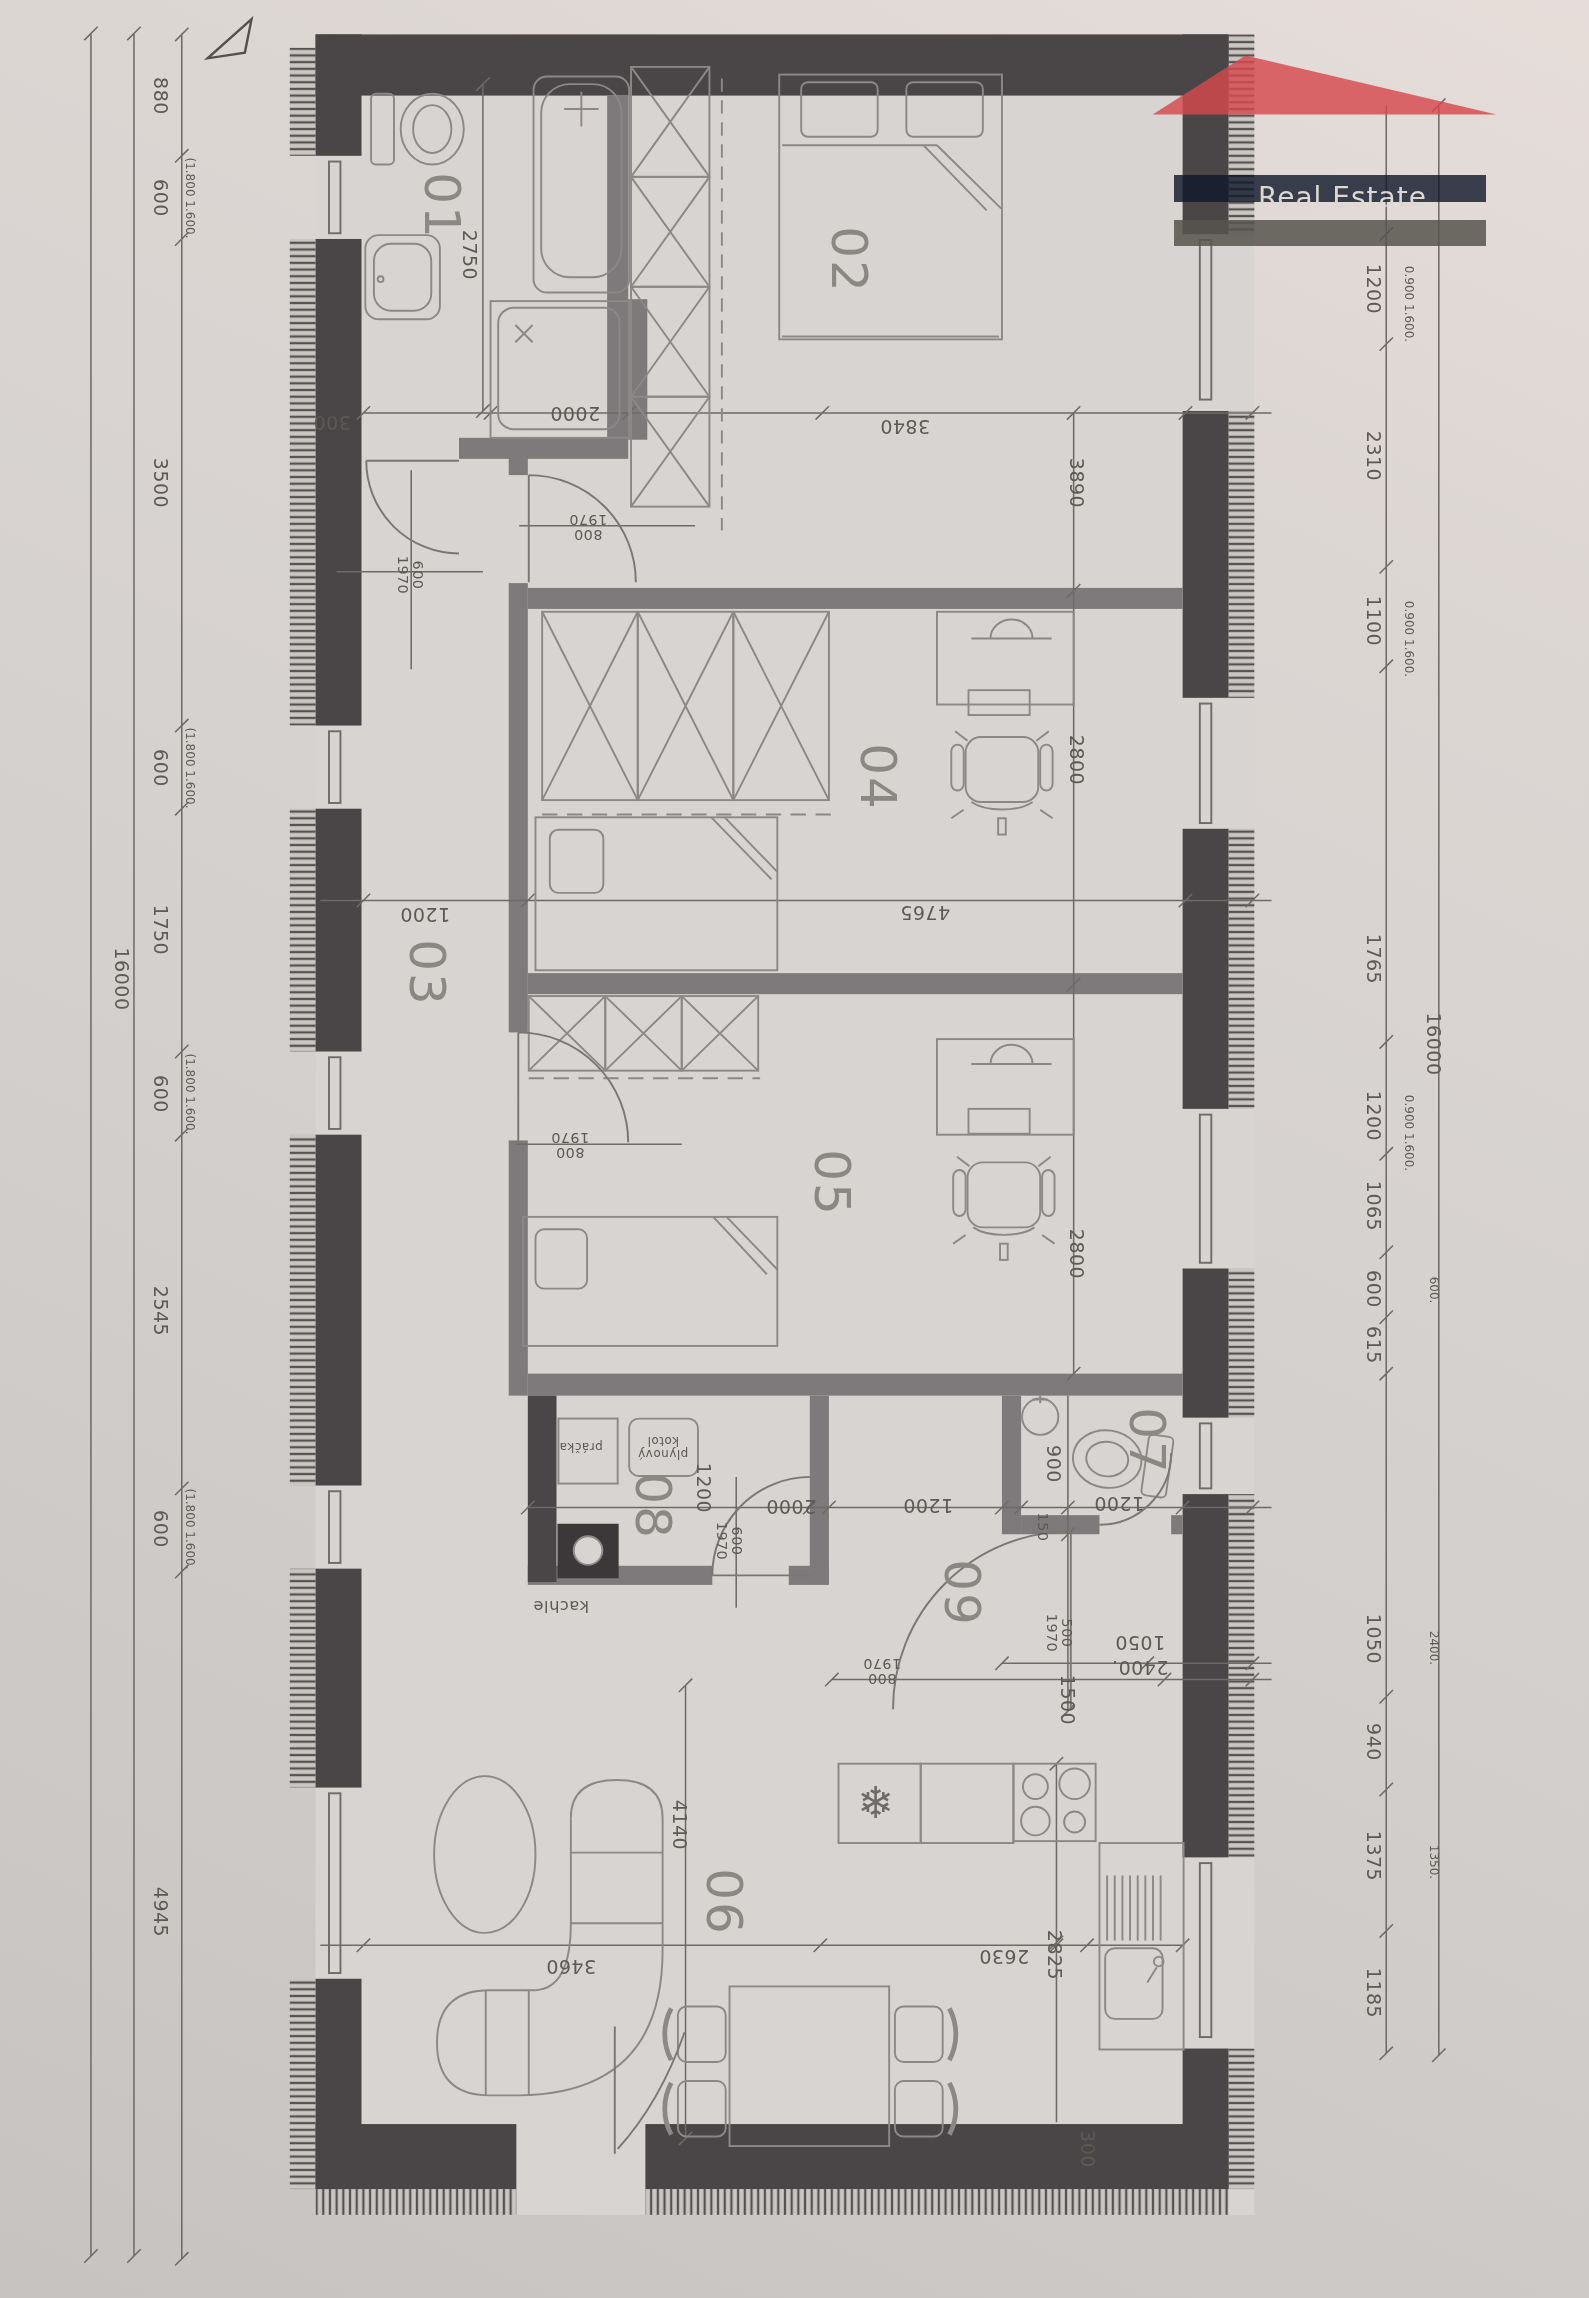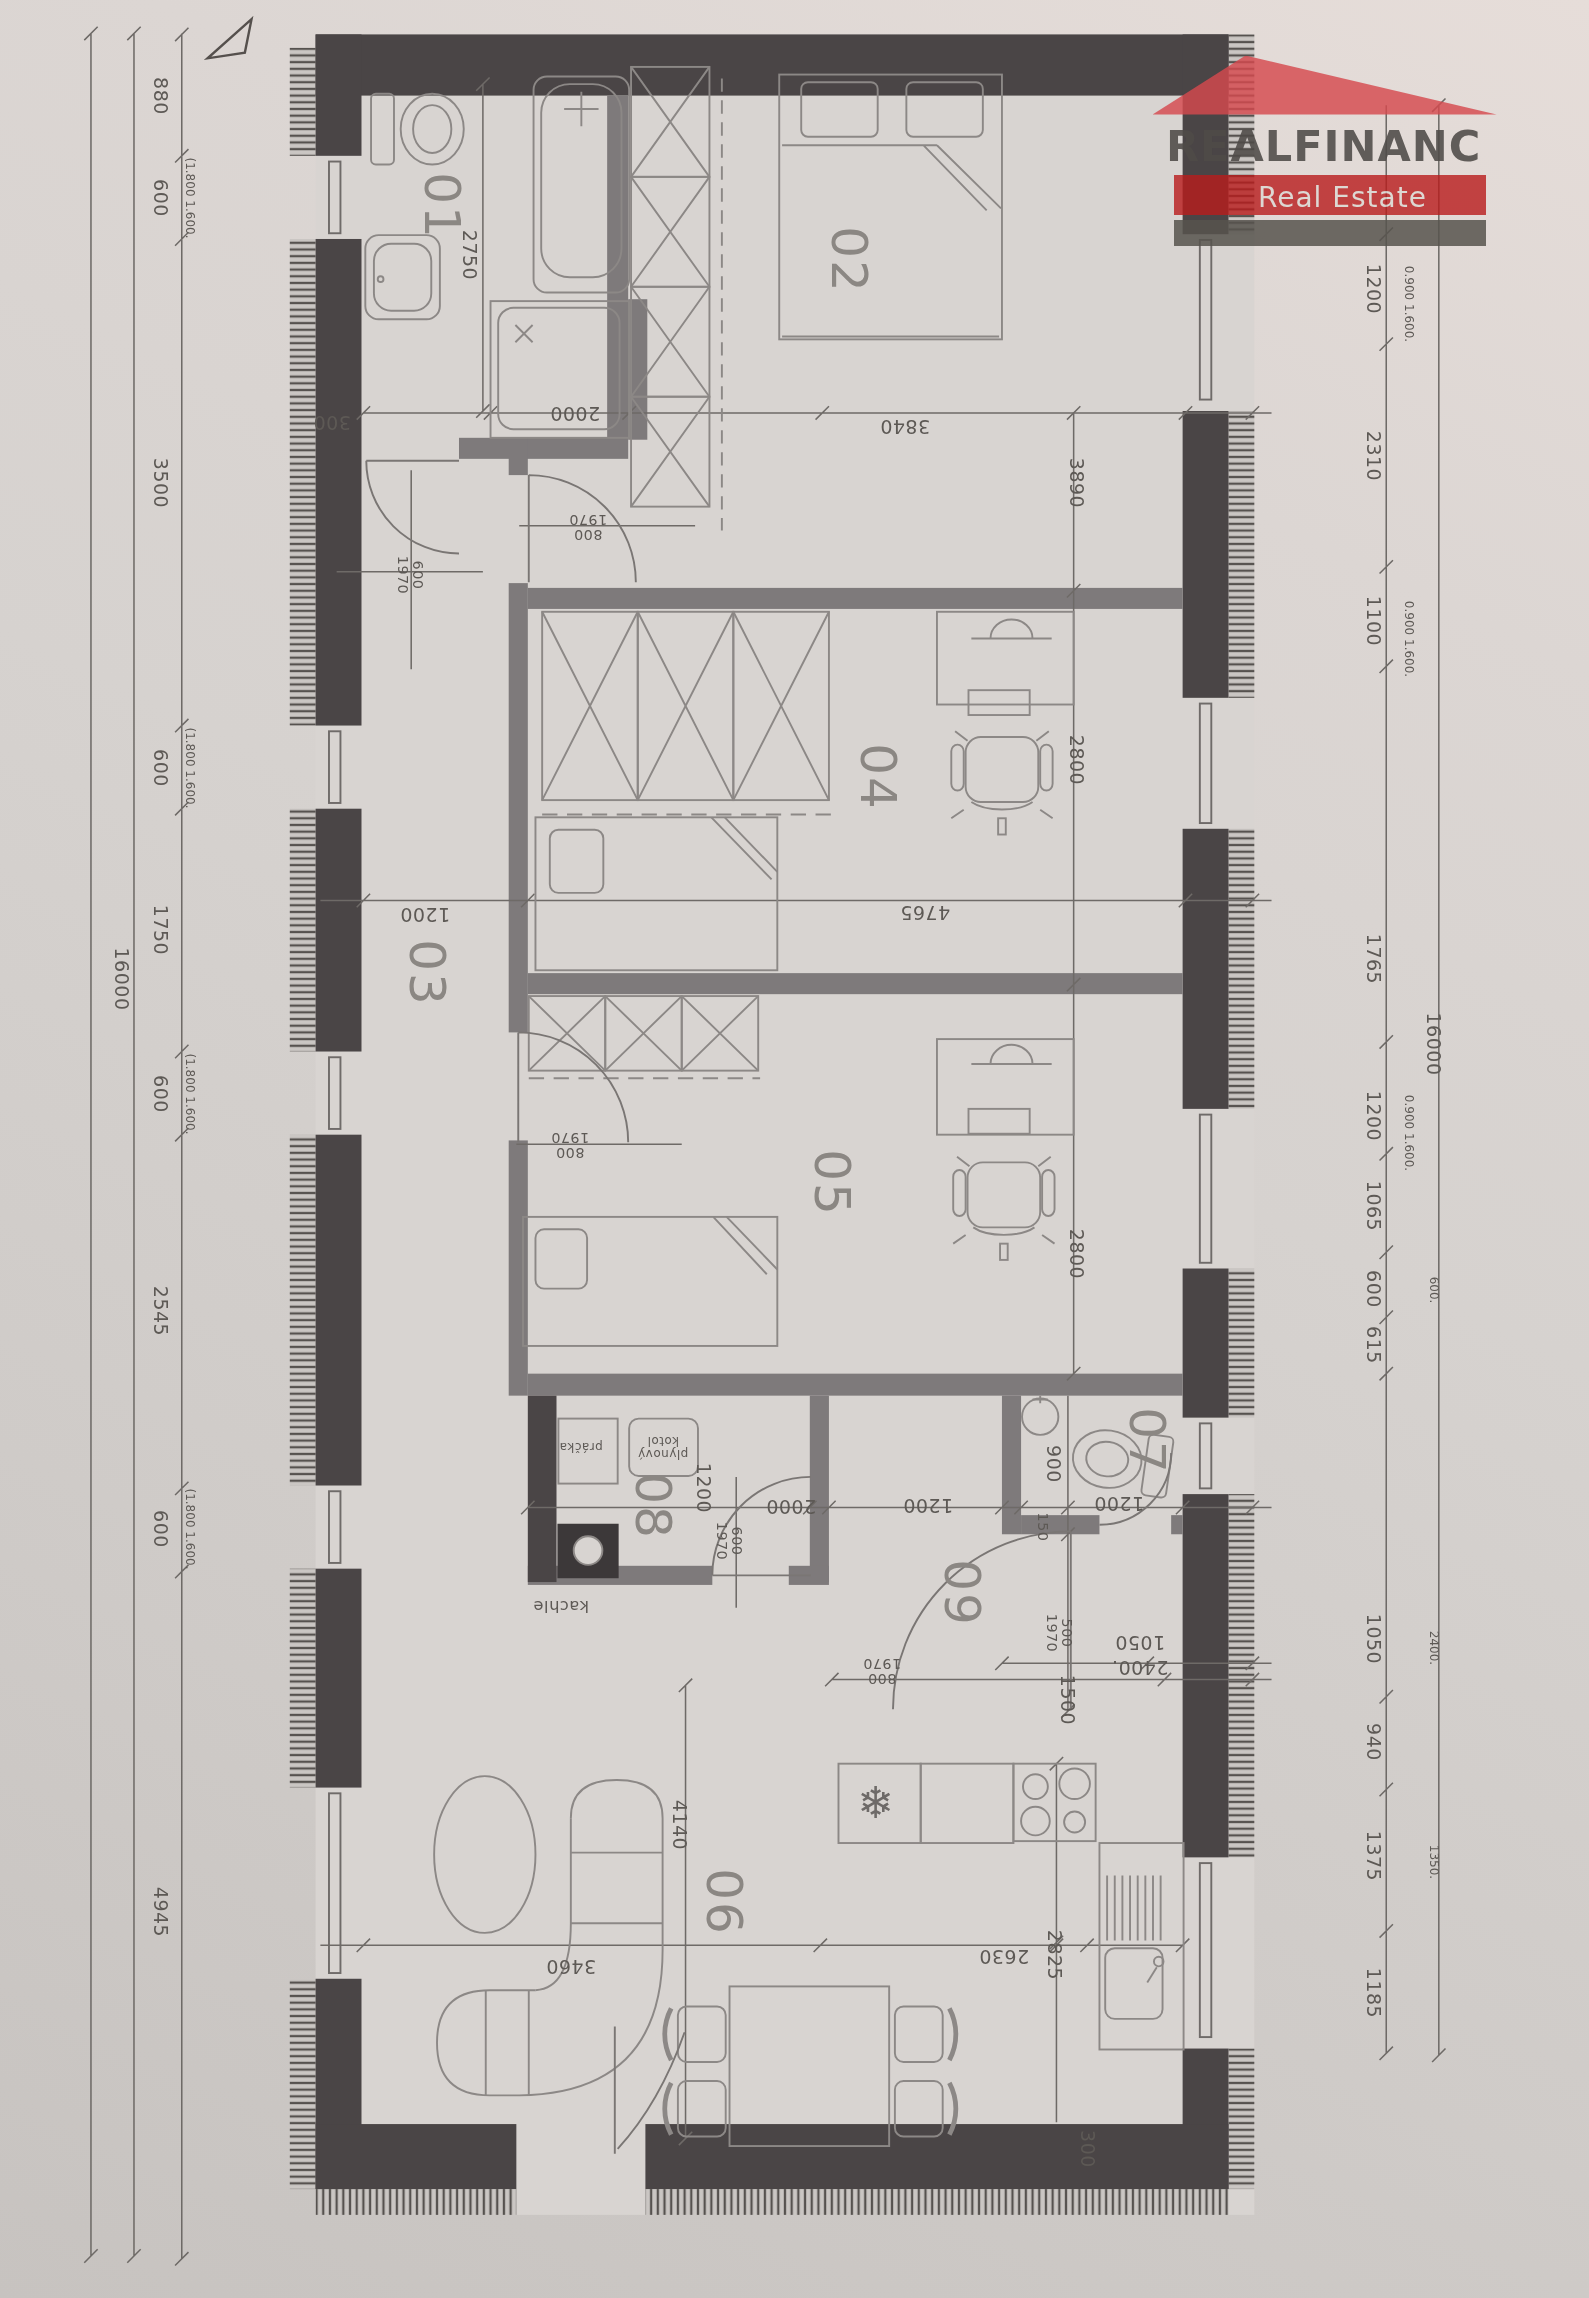--- a/index.html
+++ b/index.html
@@ -29,22 +29,22 @@
     position:absolute;left:7.6px;top:9.6px;width:344px;height:59px;
     background:#d5494e;opacity:.82;
     clip-path:polygon(27% 0,100% 100%,0 100%);
   }
   #logo .title{
     position:absolute;left:21px;top:75px;width:325px;
     font-size:43px;font-weight:bold;color:#4f4b48;letter-spacing:1px;opacity:.88;
     font-family:"DejaVu Sans",sans-serif;
   }
   #logo .band-red{
-    position:absolute;left:29px;top:129px;width:312px;height:40px;
-    background:#b91c1c;opacity:.8;
+    position:absolute;left:29px;top:129px;width:312px;height:27px;
+    background:#0f172a;opacity:.8;
   }
   #logo .band-red .sub{
     position:absolute;left:84px;top:5.7px;font-size:28px;color:#ddd8d3;letter-spacing:1px;
   }
   #logo .band-gray{
     position:absolute;left:29px;top:174px;width:312px;height:26px;
     background:#57534e;opacity:.85;
   }
 </style>
 </head>
@@ -395,21 +395,20 @@
       <div class="ann room r90" style="left: 878px; top: 777px;">04</div>
       <div class="ann room r90" style="left: 832px; top: 1183px;">05</div>
       <div class="ann room r90" style="left: 724px; top: 1902px;">06</div>
       <div class="ann room r90" style="left: 1147px; top: 1441px;">07</div>
       <div class="ann room r90" style="left: 653px; top: 1506px;">08</div>
       <div class="ann room r90" style="left: 962px; top: 1593px;">09</div>
     </div>
 
 <div id="logo">
   <div class="roof"></div>
-  <div class="title">REALFINANC</div>
   <div class="band-red">
     <div class="sub">Real Estate</div>
   </div>
   <div class="band-gray"></div>
 </div>
 
 </div>
 
 
 </body></html>

